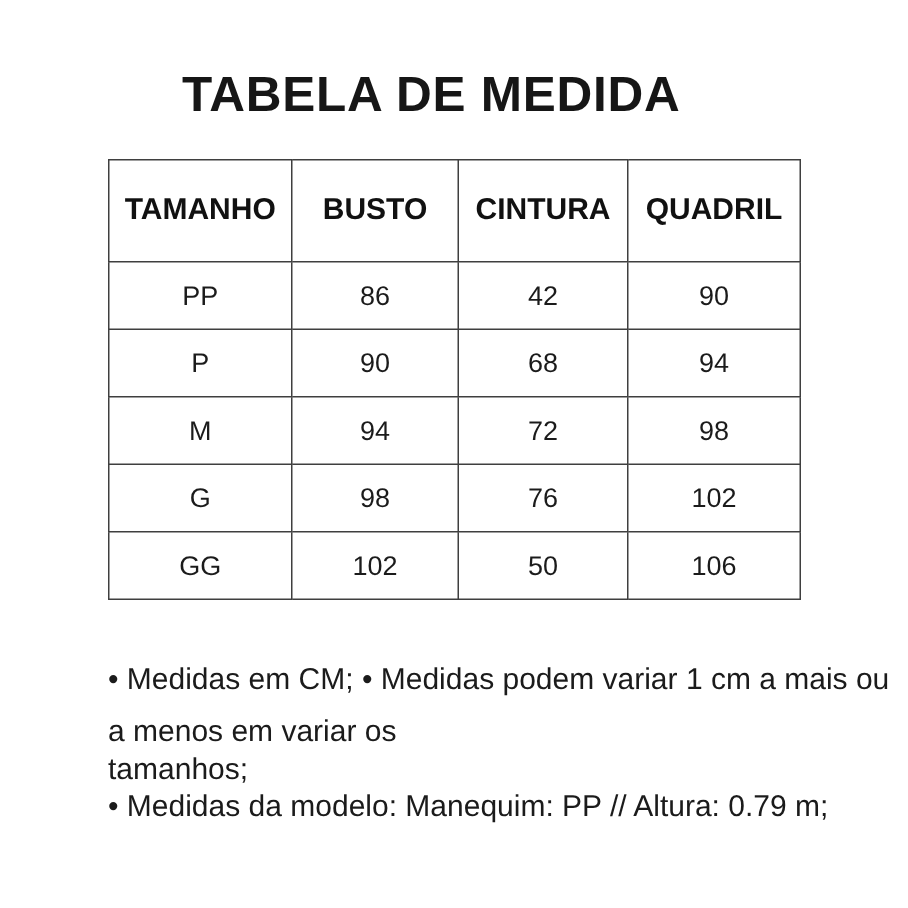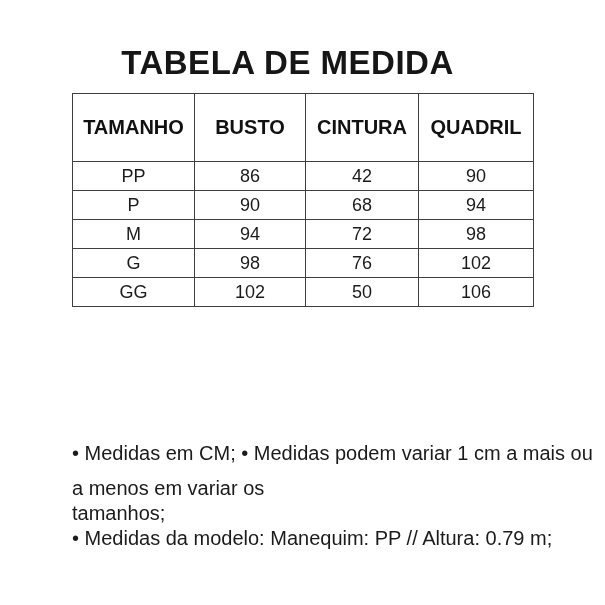--- a/index.html
+++ b/index.html
@@ -27,41 +27,41 @@
     margin: 0;
     text-align: center;
     font-size: 33px;
     font-weight: 700;
     letter-spacing: 0.5px;
     color: #161616;
     white-space: nowrap;
   }
   table.size-table {
     position: absolute;
-    top: 93px;
+    top: 106px;
     left: 72px;
     border-collapse: collapse;
     table-layout: fixed;
   }
   table.size-table th,
   table.size-table td {
     border: 1.5px solid #3f3f3f;
     text-align: center;
     vertical-align: middle;
     padding: 0;
     background: #ffffff;
   }
   table.size-table th {
     height: 68px;
     font-size: 20px;
     font-weight: 700;
     color: #111111;
   }
   table.size-table td {
-    height: 29px;
+    height: 45px;
     font-size: 18px;
     font-weight: 400;
     color: #1b1b1b;
   }
   .col-tamanho { width: 122px; }
   .col-busto   { width: 111px; }
   .col-cintura { width: 113px; }
   .col-quadril { width: 115px; }
   .notes {
     position: absolute;

